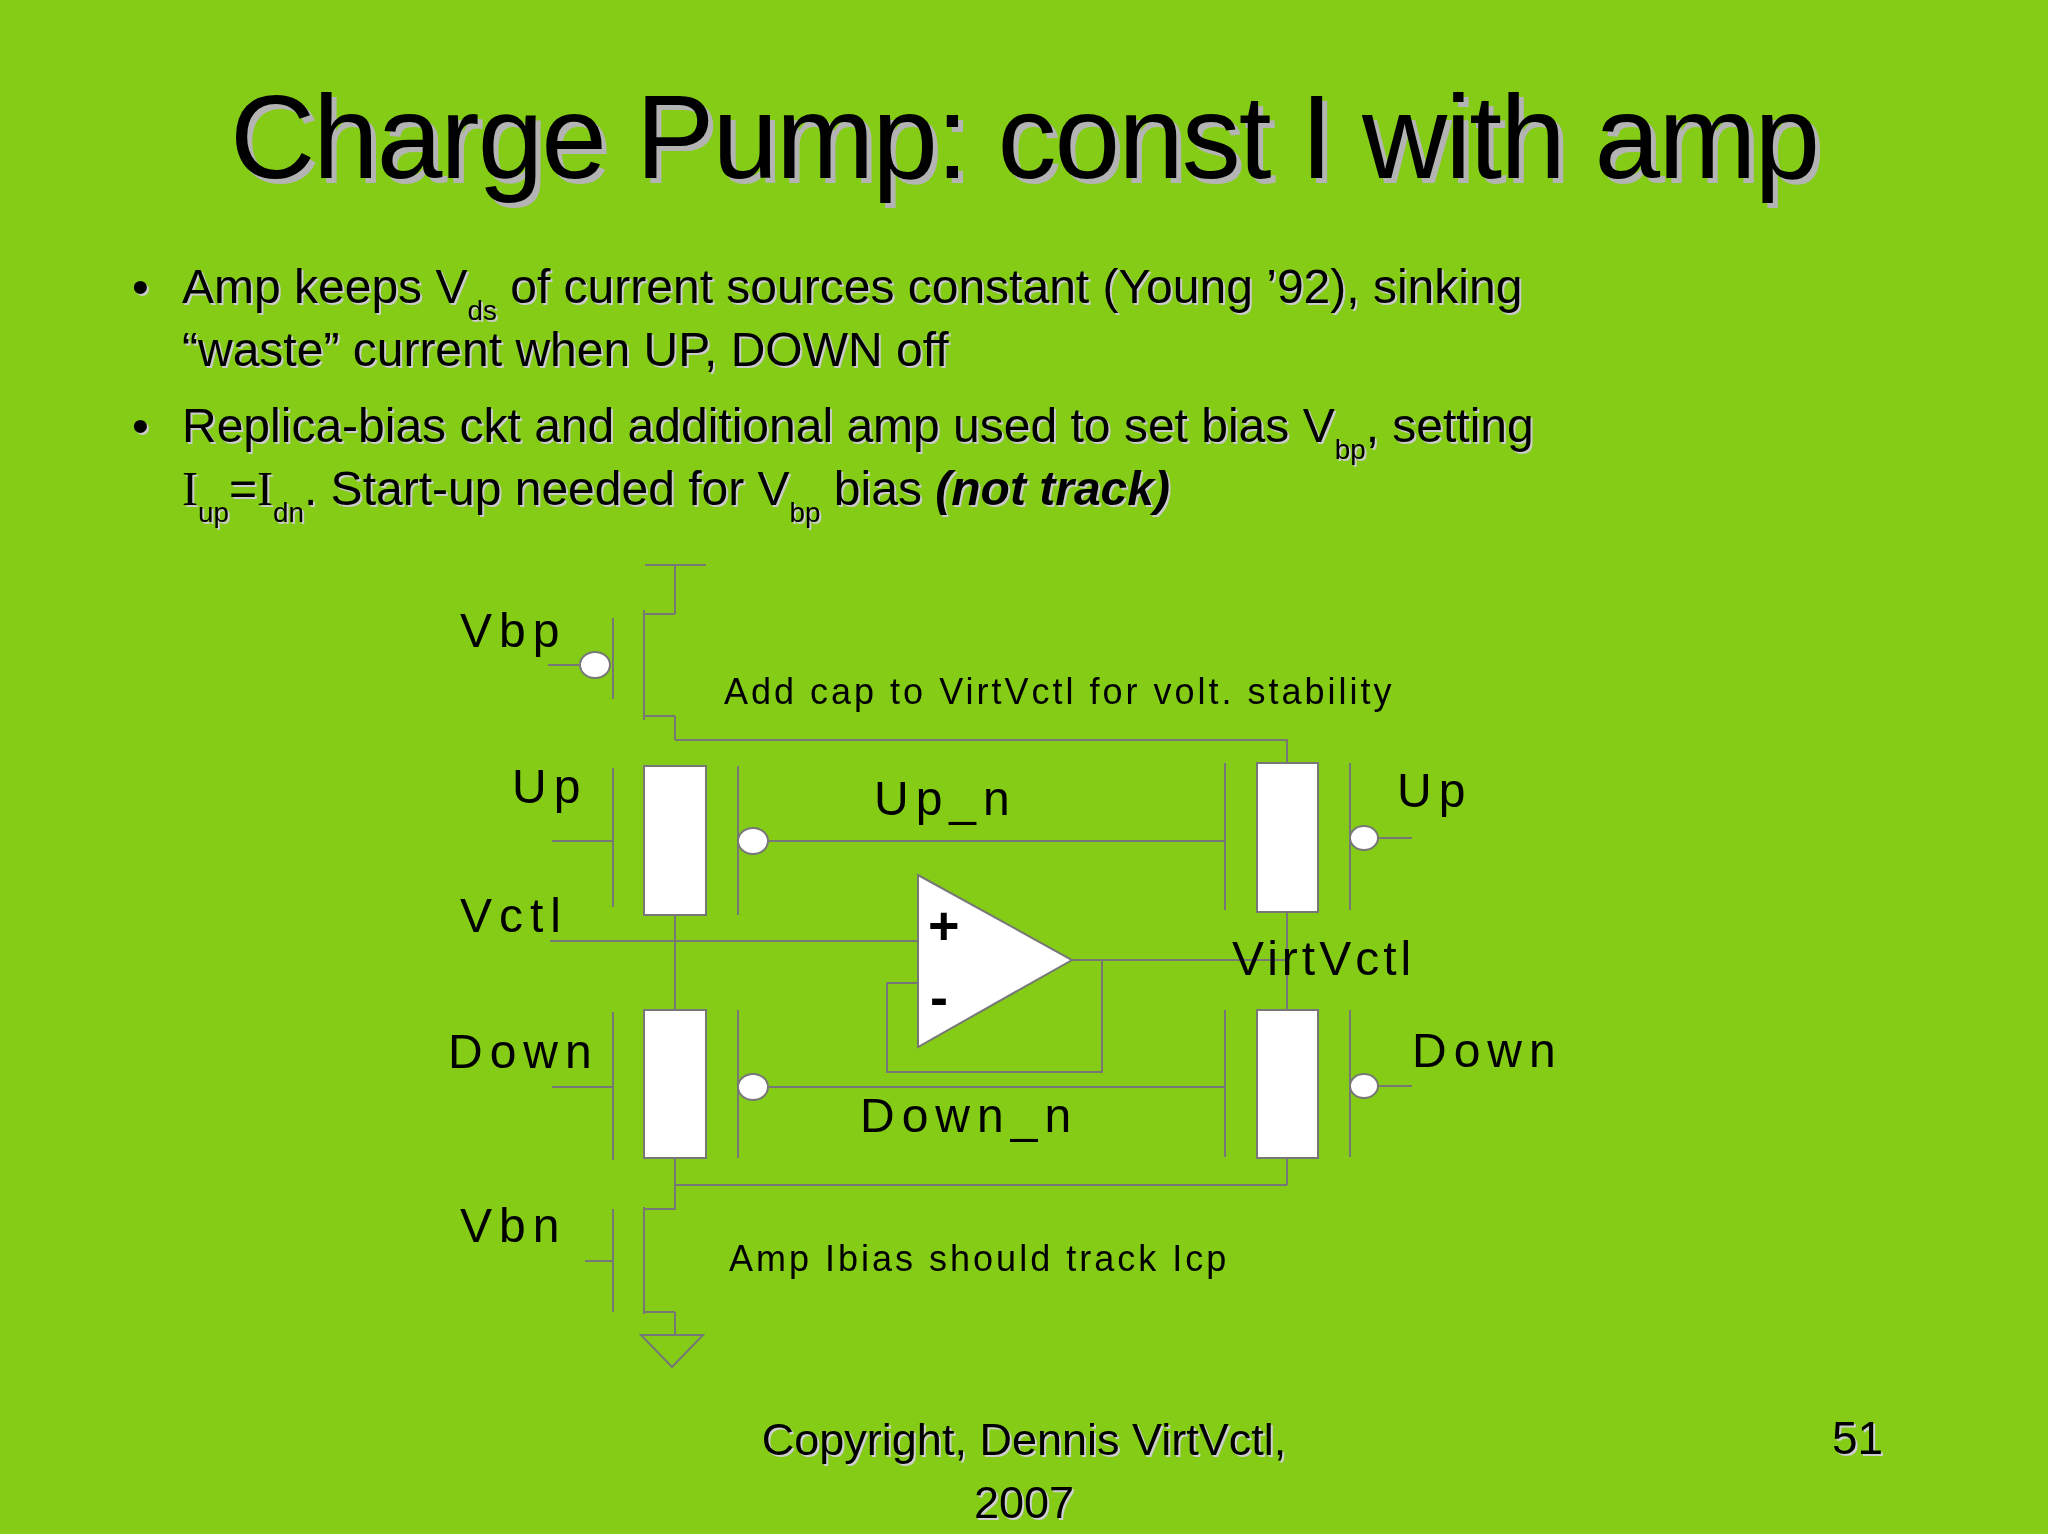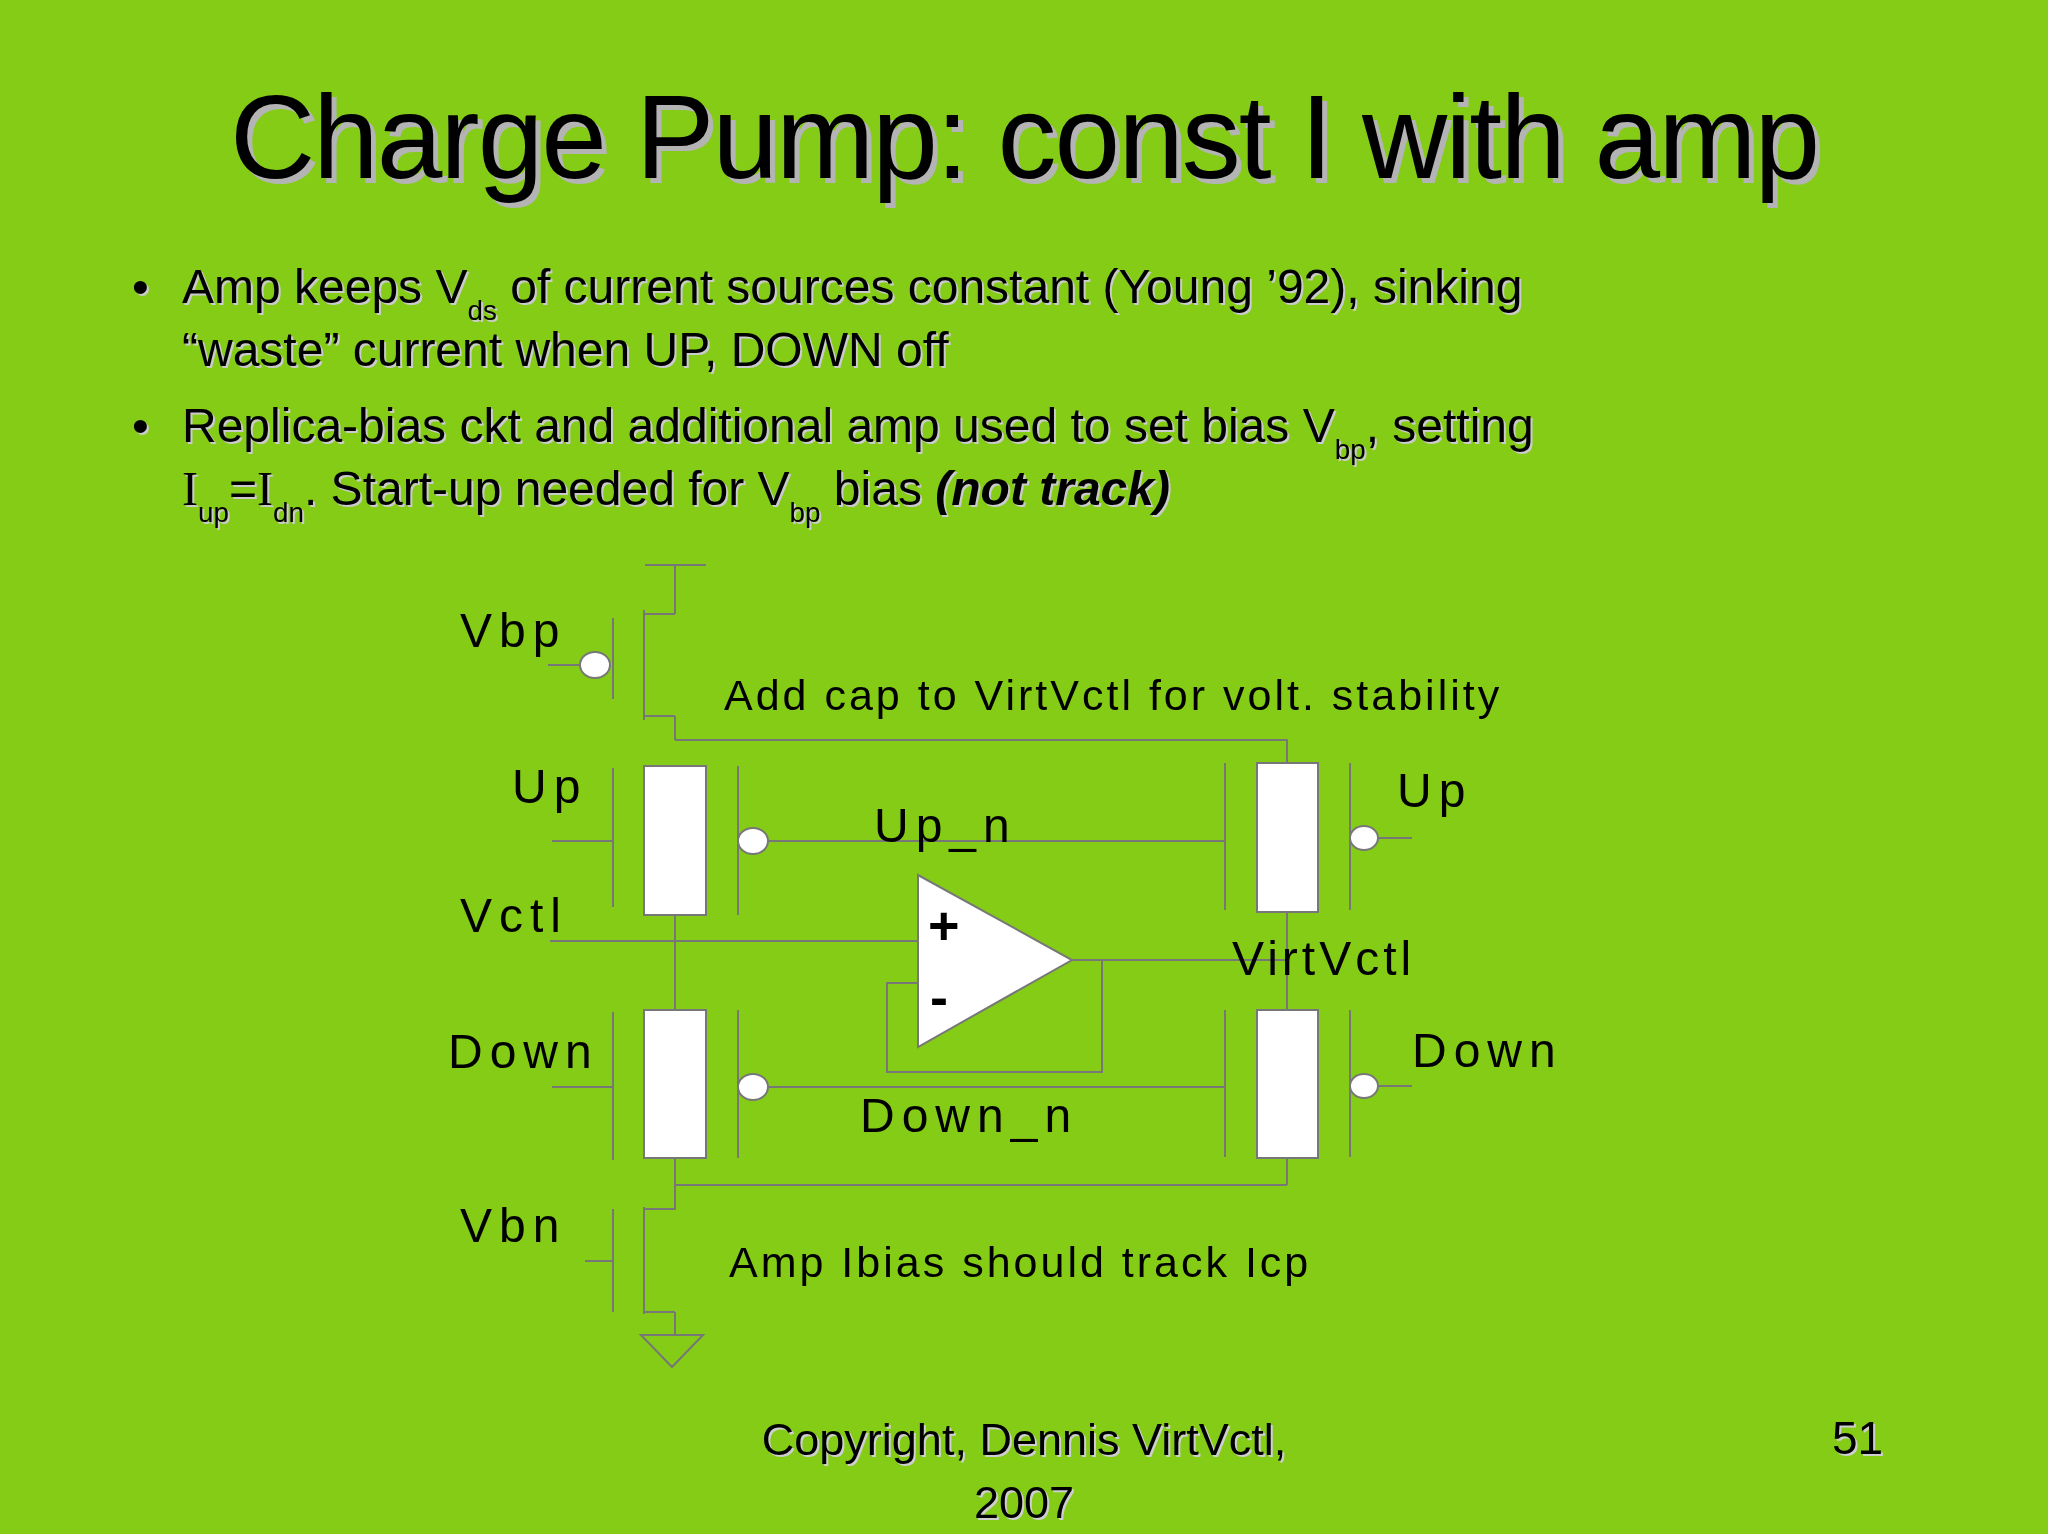--- a/index.html
+++ b/index.html
@@ -22,21 +22,21 @@
   sub.ss { font-size:0.58em; line-height:0; position:relative; top:0.22em; }
   .bi { font-weight:bold; font-style:italic; }
   .serif { font-family:"Liberation Serif", serif; }
   
   svg.circuit { position:absolute; left:0; top:0; width:2048px; height:1534px; }
   .dlabel {
     position:absolute; font-size:48px; line-height:1; letter-spacing:7px;
     color:#000; white-space:nowrap;
   }
   .dnote {
-    position:absolute; font-size:43px; line-height:1; letter-spacing:3px;
+    position:absolute; font-size:36px; line-height:1; letter-spacing:3px;
     color:#000; white-space:nowrap;
   }
   .opsign { position:absolute; font-size:54px; font-weight:bold; line-height:1; }
   
   .footer {
     position:absolute; left:0; top:1408px; width:100%; text-align:center;
     font-size:45px; line-height:63px; text-shadow:2px 2px 0 #cfcfcf;
   }
   .pagenum {
     position:absolute; left:1832px; top:1415px; font-size:46px; line-height:1;
@@ -132,21 +132,21 @@
       <ellipse cx="1364" cy="1086" rx="14" ry="12" fill="#ffffff"></ellipse>
       <path d="M1378 1086 H1412"></path>
     </g>
   </svg>
 
   <div class="dlabel" style="left:460px; top:607px;">Vbp</div>
   <div class="dlabel" style="left:512px; top:763px;">Up</div>
   <div class="dlabel" style="left:460px; top:892px;">Vctl</div>
   <div class="dlabel" style="left:448px; top:1028px;">Down</div>
   <div class="dlabel" style="left:460px; top:1202px;">Vbn</div>
-  <div class="dlabel" style="left:874px; top:802px;">Up_n</div>
+  <div class="dlabel" style="left:874px; top:775px;">Up_n</div>
   <div class="dlabel" style="left:860px; top:1092px;">Down_n</div>
   <div class="dlabel" style="left:1397px; top:767px;">Up</div>
   <div class="dlabel" style="left:1232px; top:935px; letter-spacing:4px;">VirtVctl</div>
   <div class="dlabel" style="left:1412px; top:1027px;">Down</div>
   <div class="dnote" style="left:724px; top:674px;">Add cap to VirtVctl for volt. stability</div>
   <div class="dnote" style="left:718px; top:1241px;margin-left:11px;">Amp Ibias should track Icp</div>
   <div class="opsign" style="left:928px; top:898px;">+</div>
   <div class="opsign" style="left:930px; top:970px;">-</div>
 
   <div class="footer">

